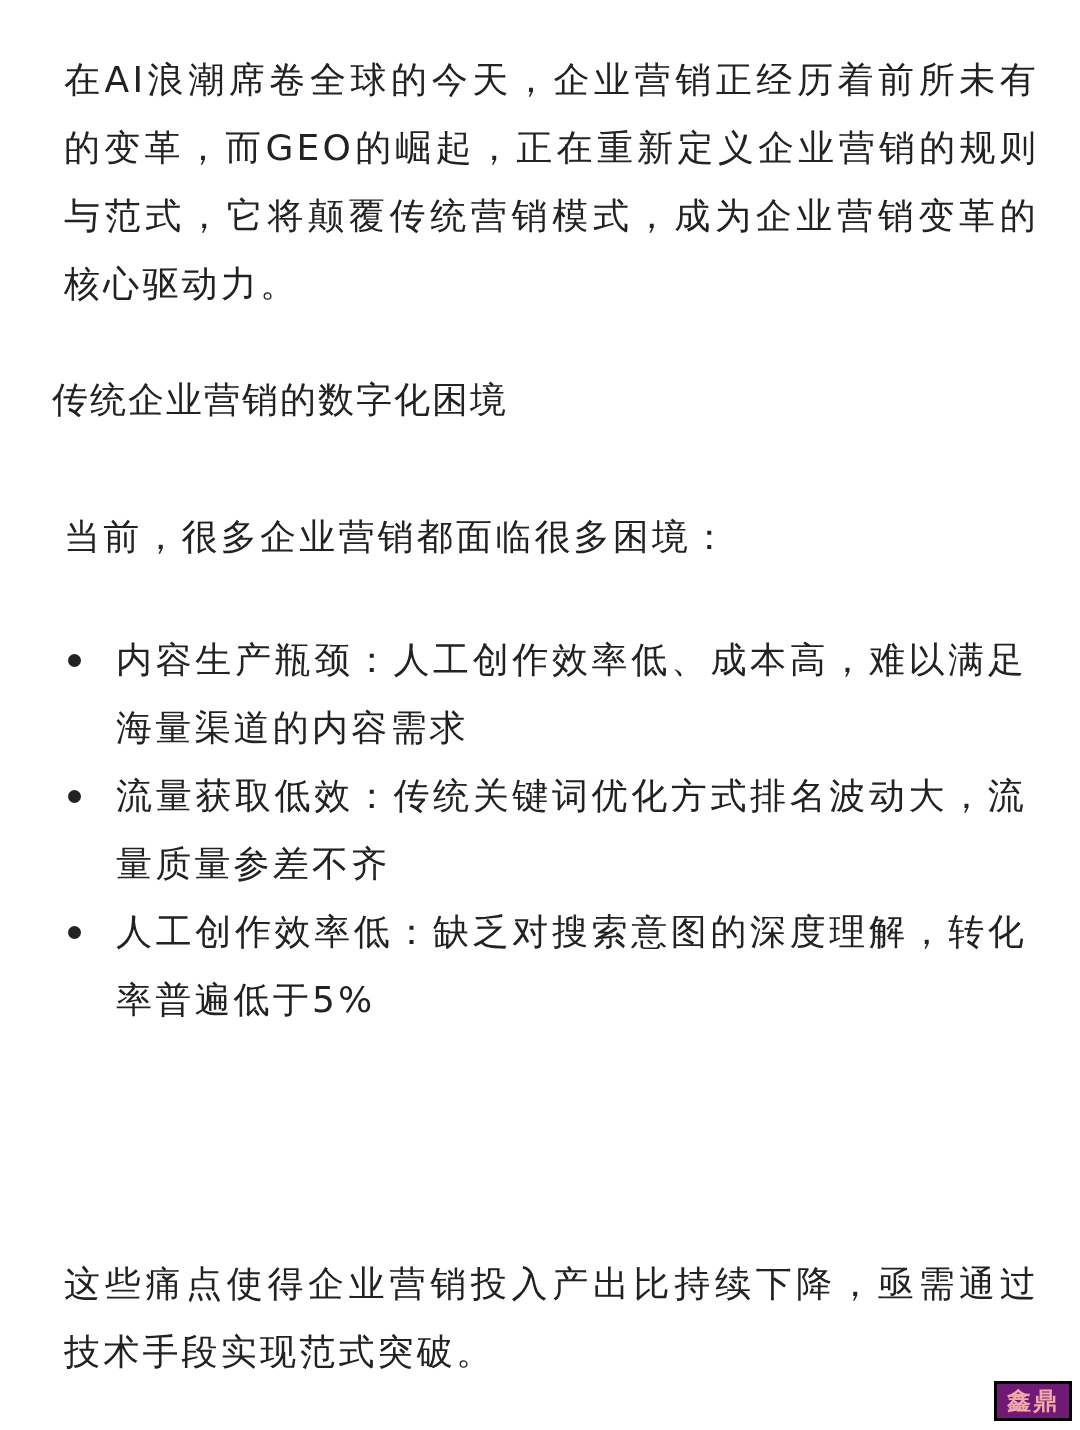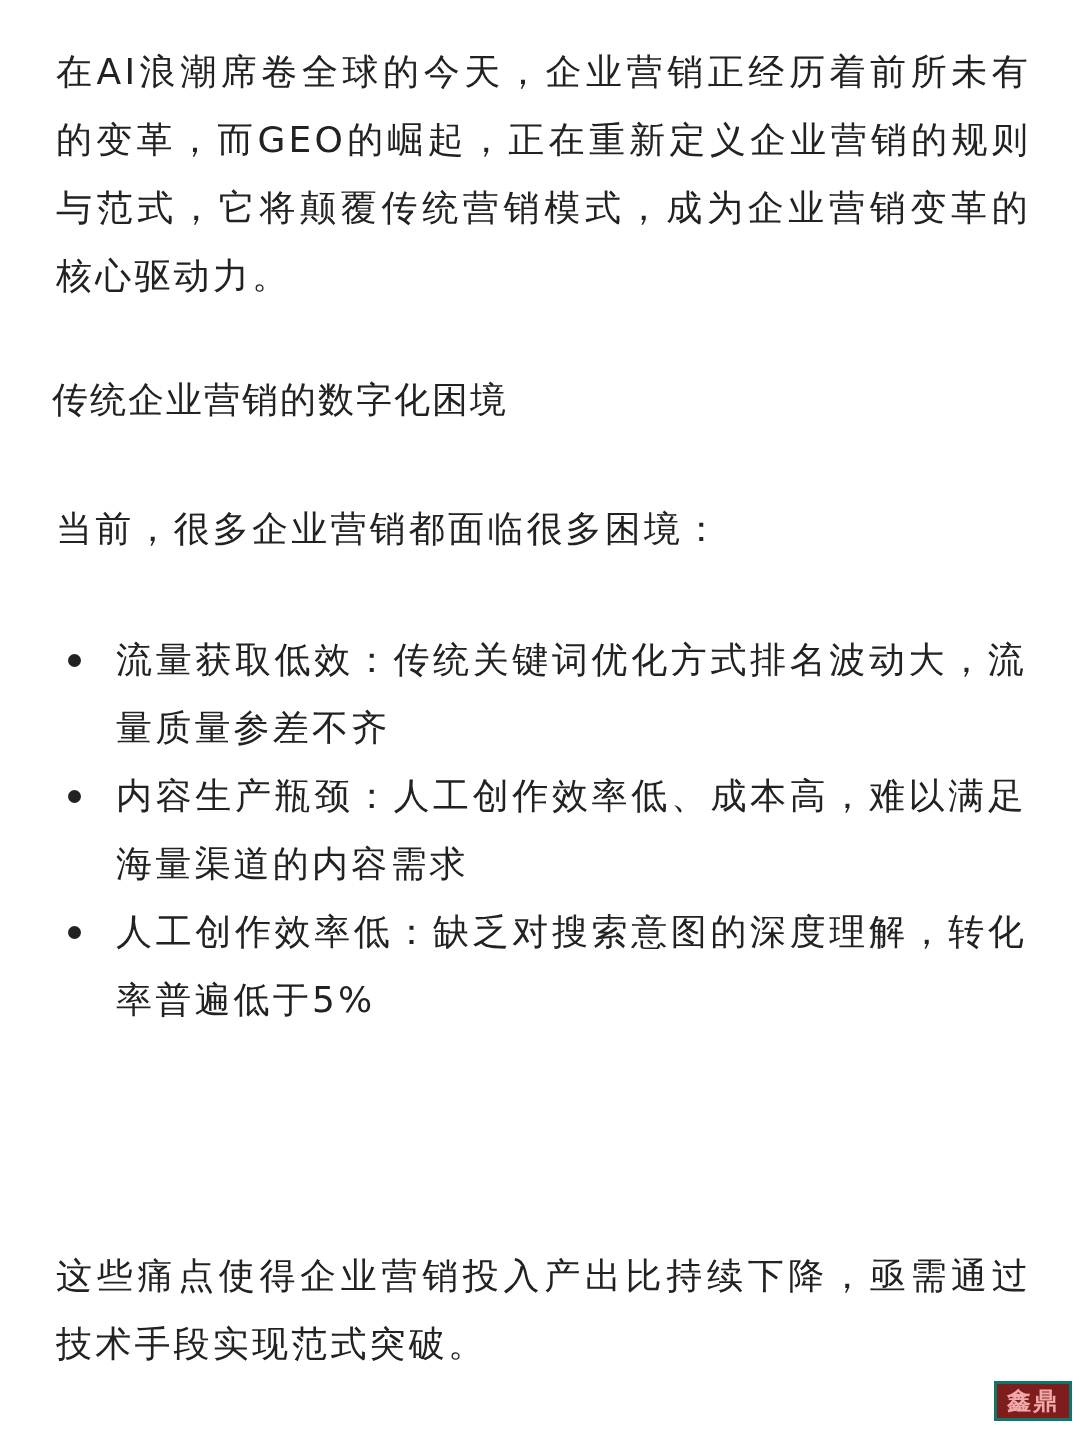--- a/index.html
+++ b/index.html
@@ -4,63 +4,63 @@
 <style>
   html, body { margin: 0; padding: 0; background: #ffffff; }
   body {
     width: 1080px; height: 1430px; position: relative; overflow: hidden;
     font-family: "DejaVu Sans", "Liberation Sans", sans-serif;
     color: #222222;
   }
   .doc { position: absolute; left: 52px; top: 0; width: 975px; }
   .p {
     font-size: 36px; letter-spacing: 3.2px; line-height: 68px;
-    margin: 4px; text-align: justify;
+    margin: 12px; text-align: justify;
   }
   #intro { position: absolute; top: 34px; left: 0; width: 975px; }
   #heading {
     position: absolute; top: 366px; left: 0;
     font-size: 36px; font-weight: normal; letter-spacing: 2px; line-height: 68px; margin: 0;
   }
   #lead { position: absolute; top: 494px; left: 0; font-family: Liberation Mono, monospace; }
   ul.bullets { position: absolute; top: 626px; left: 0; margin: 0; padding: 0; list-style: none; width: 975px; }
   ul.bullets li {
     position: relative; padding-left: 64px;
     font-size: 36px; letter-spacing: 3.2px; line-height: 68px; text-align: justify;
   }
   ul.bullets li .dot {
     position: absolute; left: 16px; top: 28px; width: 13px; height: 13px;
     border-radius: 50%; background: #222;
   }
   #conclusion { position: absolute; top: 1238px; left: 0; width: 975px; }
   .watermark {
     position: absolute; left: 994px; top: 1381px; width: 78px; height: 40px;
-    border: 3px solid #0f766e; box-sizing: border-box; background: #7f1d1d;
+    border: 3px solid #000000; box-sizing: border-box; background: #701a75;
     color: #f1a9a9; font-size: 24px; font-weight: bold; line-height: 34px;
     text-align: center; letter-spacing: 2px;
   }
 </style>
 </head>
 <body>
 
 <div class="doc">
   <p id="intro" class="p">在AI浪潮席卷全球的今天，企业营销正经历着前所未有的变革，而GEO的崛起，正在重新定义企业营销的规则与范式，它将颠覆传统营销模式，成为企业营销变革的核心驱动力。</p>
 
   <h2 id="heading">传统企业营销的数字化困境</h2>
 
   <p id="lead" class="p">当前，很多企业营销都面临很多困境：</p>
 
   <ul class="bullets">
     <li>
       <span class="dot"></span>
-      <span>流量获取低效：传统关键词优化方式排名波动大，流量质量参差不齐</span>
+      <span>内容生产瓶颈：人工创作效率低、成本高，难以满足海量渠道的内容需求</span>
     </li>
     <li>
       <span class="dot"></span>
-      <span>内容生产瓶颈：人工创作效率低、成本高，难以满足海量渠道的内容需求</span>
+      <span>流量获取低效：传统关键词优化方式排名波动大，流量质量参差不齐</span>
     </li>
     <li>
       <span class="dot"></span>
       <span>人工创作效率低：缺乏对搜索意图的深度理解，转化率普遍低于5%</span>
     </li>
   </ul>
 
   <p id="conclusion" class="p">这些痛点使得企业营销投入产出比持续下降，亟需通过技术手段实现范式突破。</p>
 </div>
 

